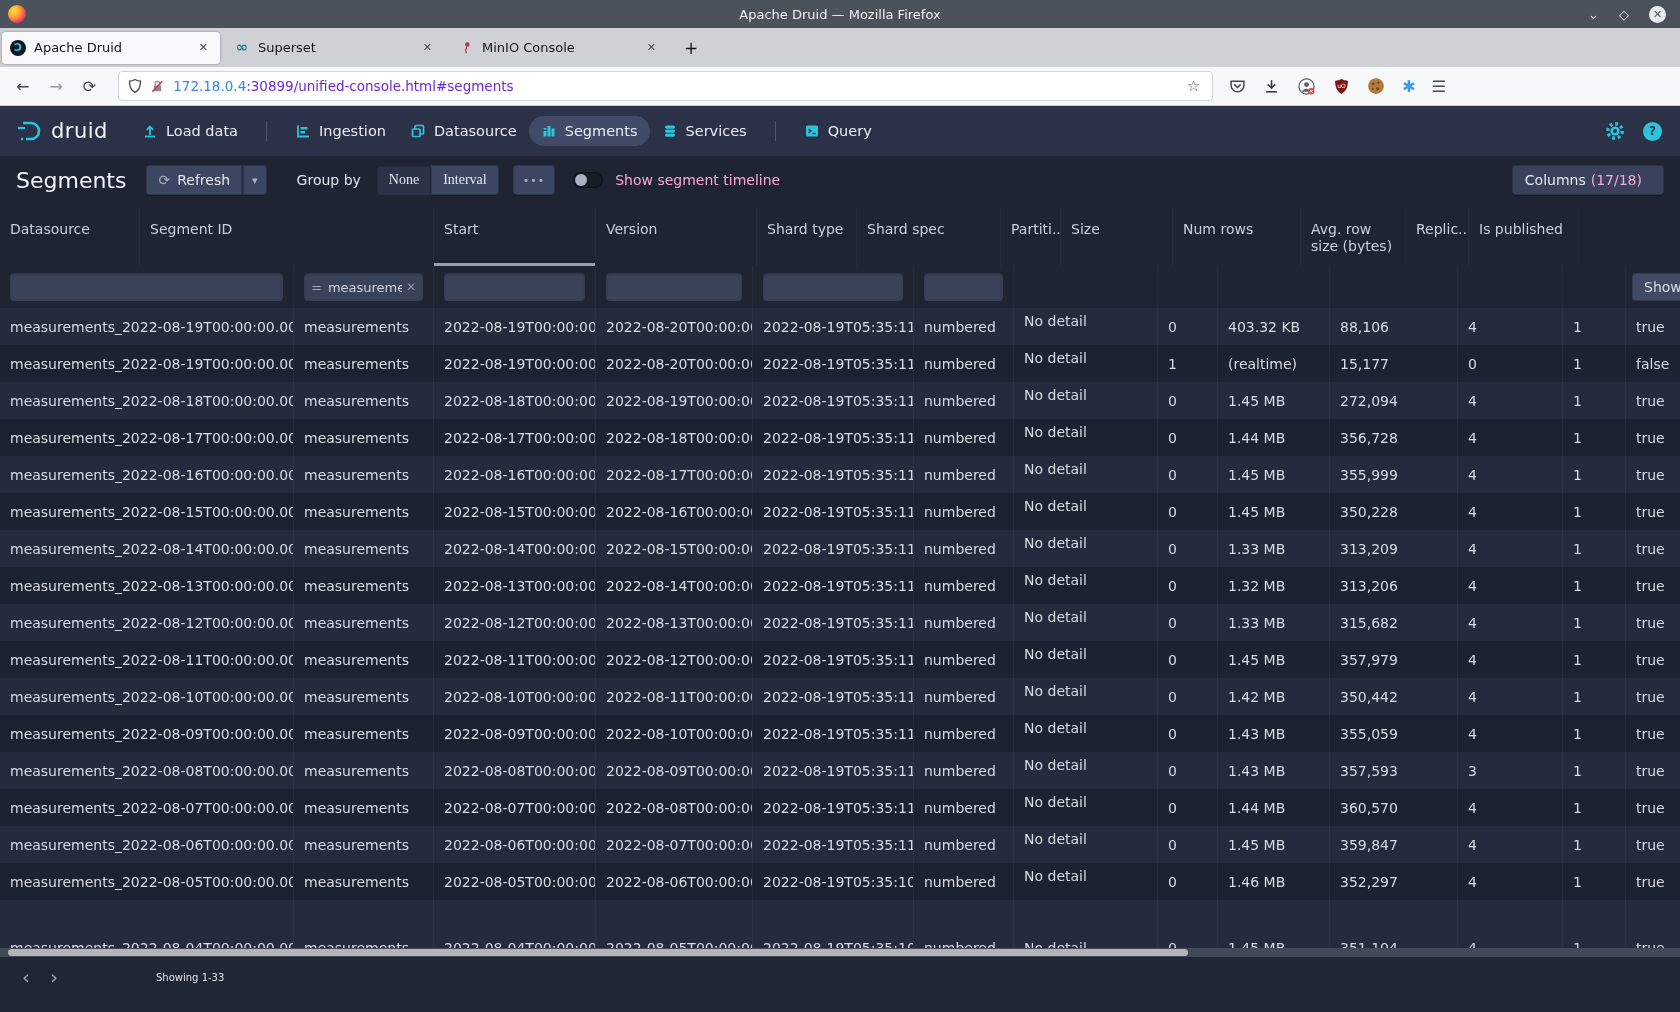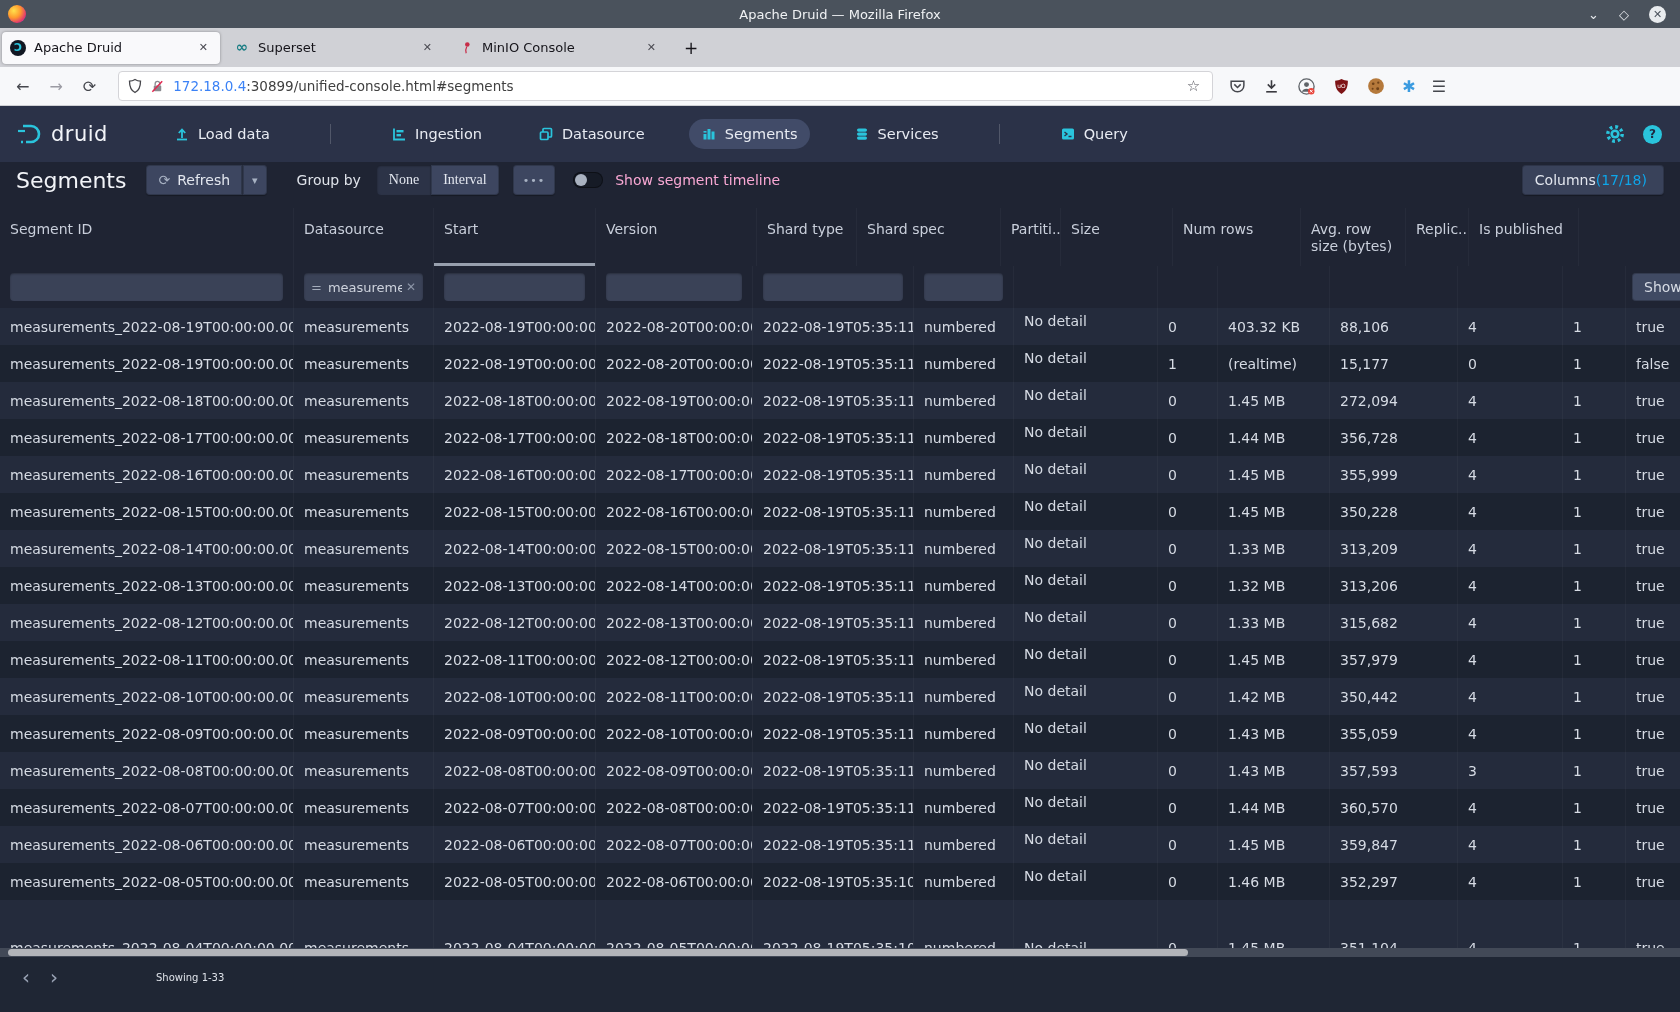--- a/index.html
+++ b/index.html
@@ -25,28 +25,28 @@
   .fav-druid { background:#111722; border-radius:50%; color:#2ac4dc; font-size:11px; font-weight:bold; }
   .fav-superset { color:#1b7e84; font-size:15px; font-weight:bold; line-height:1; }
   .newtab { font-size:17px; color:#15141a; padding:2px 10px; }
 
   
   .toolbar { position:absolute; top:67px; left:0; right:0; height:39px; background:#f7f8fa; border-bottom:1px solid #cfd0d4; display:flex; align-items:center; }
   .nav-glyph { font-size:16px; color:#45474d; padding:0 10px; }
   .nav-glyph.disabled { color:#9b9ba3; }
   .urlbar { height:30px; width:1095px; margin-left:12px; background:#ffffff; border:1px solid #d4d4d8; border-radius:4px; display:flex; align-items:center; padding:0 8px; }
   .url-text { font-size:13.5px; color:#15141a; margin-left:8px; white-space:nowrap; overflow:hidden; flex:1; }
-  .url-dim { color:#404040; }
+  .url-dim { color:#6d28d9; }
   .url-star { font-size:15px; color:#55555c; padding:0 4px; }
   .tb-icons { display:flex; align-items:center; gap:17px; margin-left:16px; }
   .ext-asterisk { font-size:16px; color:#3b9be0; }
   .menu-icon { font-size:16px; color:#45474d; margin-right:14px; }
 
   
-  .druidbar { position:absolute; top:106px; left:0; right:0; height:56px; background:#2b3248; display:flex; align-items:center;gap:32px; }
+  .druidbar { position:absolute; top:106px; left:0; right:0; height:50px; background:#2b3248; display:flex; align-items:center; }
   .brand { display:flex; align-items:center; margin-left:14px; margin-right:22px; }
   .brand-word { color:#f2f4f8; font-size:21px; margin-left:7px; letter-spacing:.5px; }
   .nav-sep { width:1px; height:20px; background:rgba(255,255,255,.18); margin:0 16px; }
   .dnav { display:flex; align-items:center; gap:8px; color:#e8ebf2; font-size:14.5px; padding:7px 12px; border-radius:17px; white-space:nowrap; }
   .dnav.active { background:#414b68; }
   .druid-right { margin-left:auto; display:flex; align-items:center; gap:18px; padding-right:18px; }
   .help-circle { width:19px; height:19px; border-radius:50%; background:#2ac4dc; color:#1f2840; font-size:12px; font-weight:bold; display:flex; align-items:center; justify-content:center; }
 
   
   .pagehead { position:absolute; top:152px; left:0; right:0; height:56px; display:flex; align-items:center; }
@@ -59,22 +59,22 @@
   .grp-label { color:#dfe3ea; font-size:14px; margin-left:30px; }
   .seg { display:flex; margin-left:16px;font-family:Liberation Serif, serif; }
   .seg .btn { border-radius:0; }
   .seg .btn:first-child { border-radius:4px 0 0 4px; }
   .seg .btn:last-child { border-radius:0 4px 4px 0; }
   .btn.pressed { background:#2c3347; box-shadow:inset 0 1px 2px rgba(0,0,0,.4); }
   .more-btn { margin-left:14px; padding:0 10px; letter-spacing:1px; font-size:11px; color:#a8b2c3; }
   .toggle { width:30px; height:16px; border-radius:8px; background:#161b26; box-shadow:inset 0 0 0 1px rgba(0,0,0,.4); margin-left:18px; position:relative; }
   .knob { position:absolute; left:2px; top:2px; width:12px; height:12px; border-radius:50%; background:#a9b2c0; }
   .toggle-label { color:#f9a8d4; font-size:14px; margin-left:12px; }
-  .columns-btn { margin-left:auto; margin-right:16px; background:#39425a; padding:2px 13px; }
-  .col-count { color:#0ea5e9; }
+  .columns-btn { margin-left:auto; margin-right:16px; background:#39425a; gap:5px; padding:2px 13px; }
+  .col-count { color:#f9a8d4; }
   .col-caret { color:#97a0b2; font-size:11px; margin-left:4px; }
 
   
   .tablewrap { position:absolute; top:208px; left:0; width:1680px; height:740px; overflow:hidden; }
   .thead { display:flex; height:58px; }
   .hcell { position:relative; padding:13px 10px 0; font-size:14px; color:#c9cfdb; line-height:17px; overflow:hidden; border-right:1px solid rgba(255,255,255,.035); }
   .hcell.sorted::after { content:''; position:absolute; left:0; right:0; bottom:0; height:3px; background:#98a0ae; }
   .tfilter { display:flex; height:42px; }
   .fcell { display:flex; border-right:1px solid rgba(255,255,255,.035); }
   .finput { height:28px; margin:7px 10px 0; flex:1; background:#3a4257; border-radius:4px; box-shadow:inset 0 1px 2px rgba(0,0,0,.3); display:flex; align-items:center; padding:0 7px; overflow:hidden; }
@@ -310,22 +310,22 @@
     <span class="toggle-label">Show segment timeline</span>
     <div class="btn columns-btn">
       <span>Columns</span>
       <span class="col-count">(17/18)</span>
       <span class="col-caret"></span>
     </div>
   </div>
 
   <div class="tablewrap">
     <div class="thead" id="thead">
+        <div class="hcell c1">Datasource</div>
         <div class="hcell c0">Segment ID</div>
-        <div class="hcell c1">Datasource</div>
         <div class="hcell c2 sorted">Start</div>
         <div class="hcell c4">Version</div>
         <div class="hcell c5">Shard type</div>
         <div class="hcell c6">Shard spec</div>
         <div class="hcell c7">Partiti...</div>
         <div class="hcell c8">Size</div>
         <div class="hcell c9">Num rows</div>
         <div class="hcell c10">Avg. row size (bytes)</div>
         <div class="hcell c11">Replic...</div>
         <div class="hcell c12">Is published</div>

